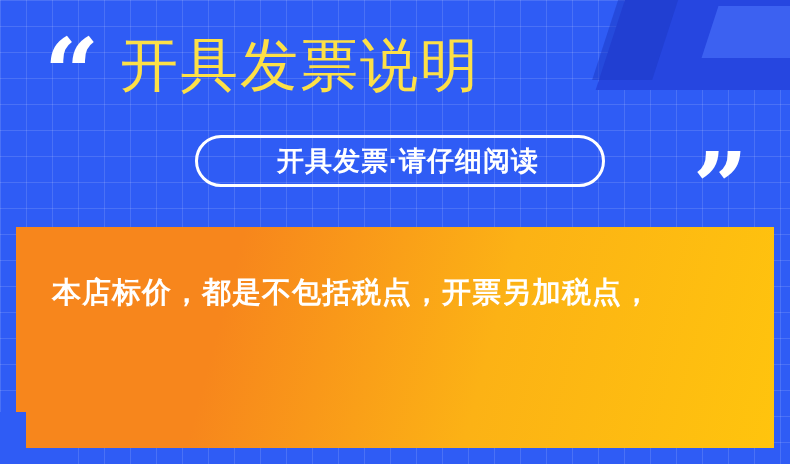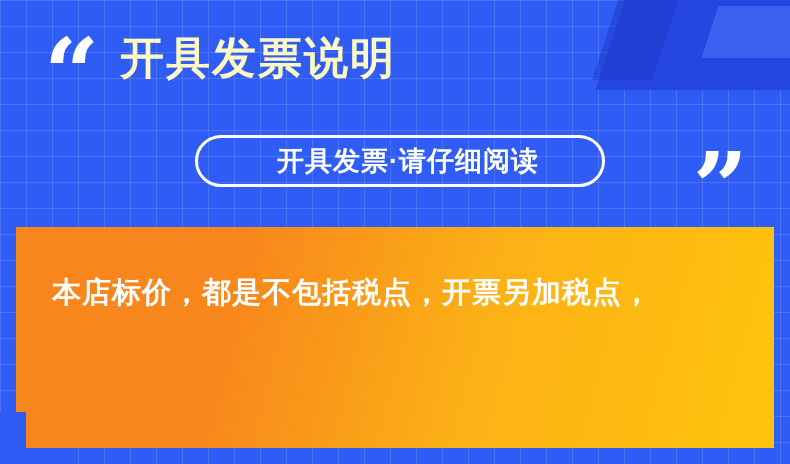--- a/index.html
+++ b/index.html
@@ -88,23 +88,23 @@
     font-size: 96px;
     font-weight: 700;
     line-height: 1;
     letter-spacing: -4px;
   }
 
   #headline {
     position: absolute;
     left: 120px;
     top: 36px;
-    color: #fef9c3;
-    font-size: 44px;
-    font-weight: 700;
+    color: #fde047;
+    font-size: 58px;
+    font-weight: 400;
     letter-spacing: 2px;
     line-height: 1;
     white-space: nowrap;
   }
 
   #subtitle-pill {
     position: absolute;
     left: 195px;
     top: 135px;
     width: 410px;

